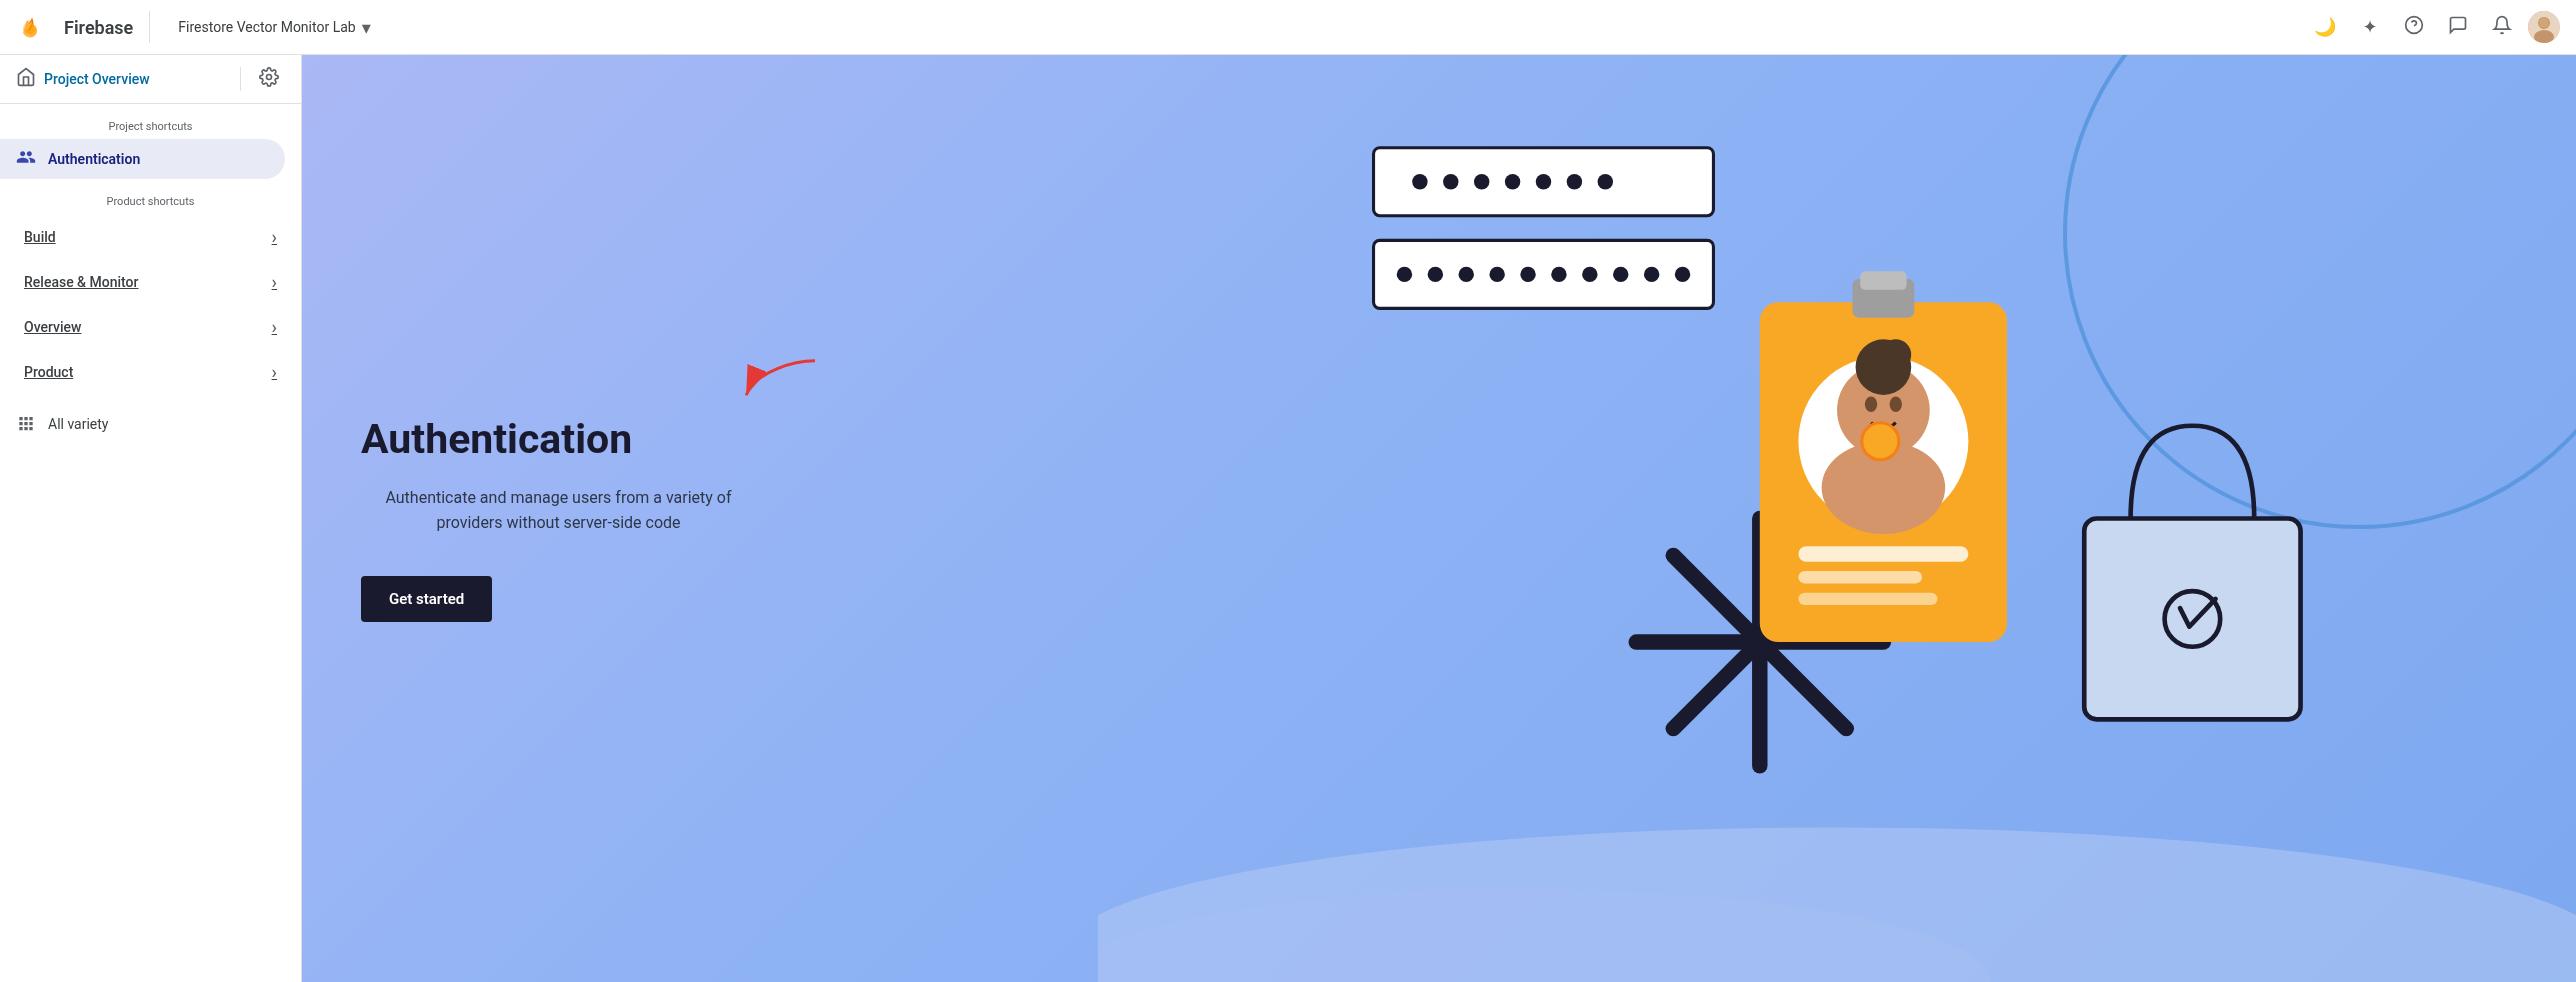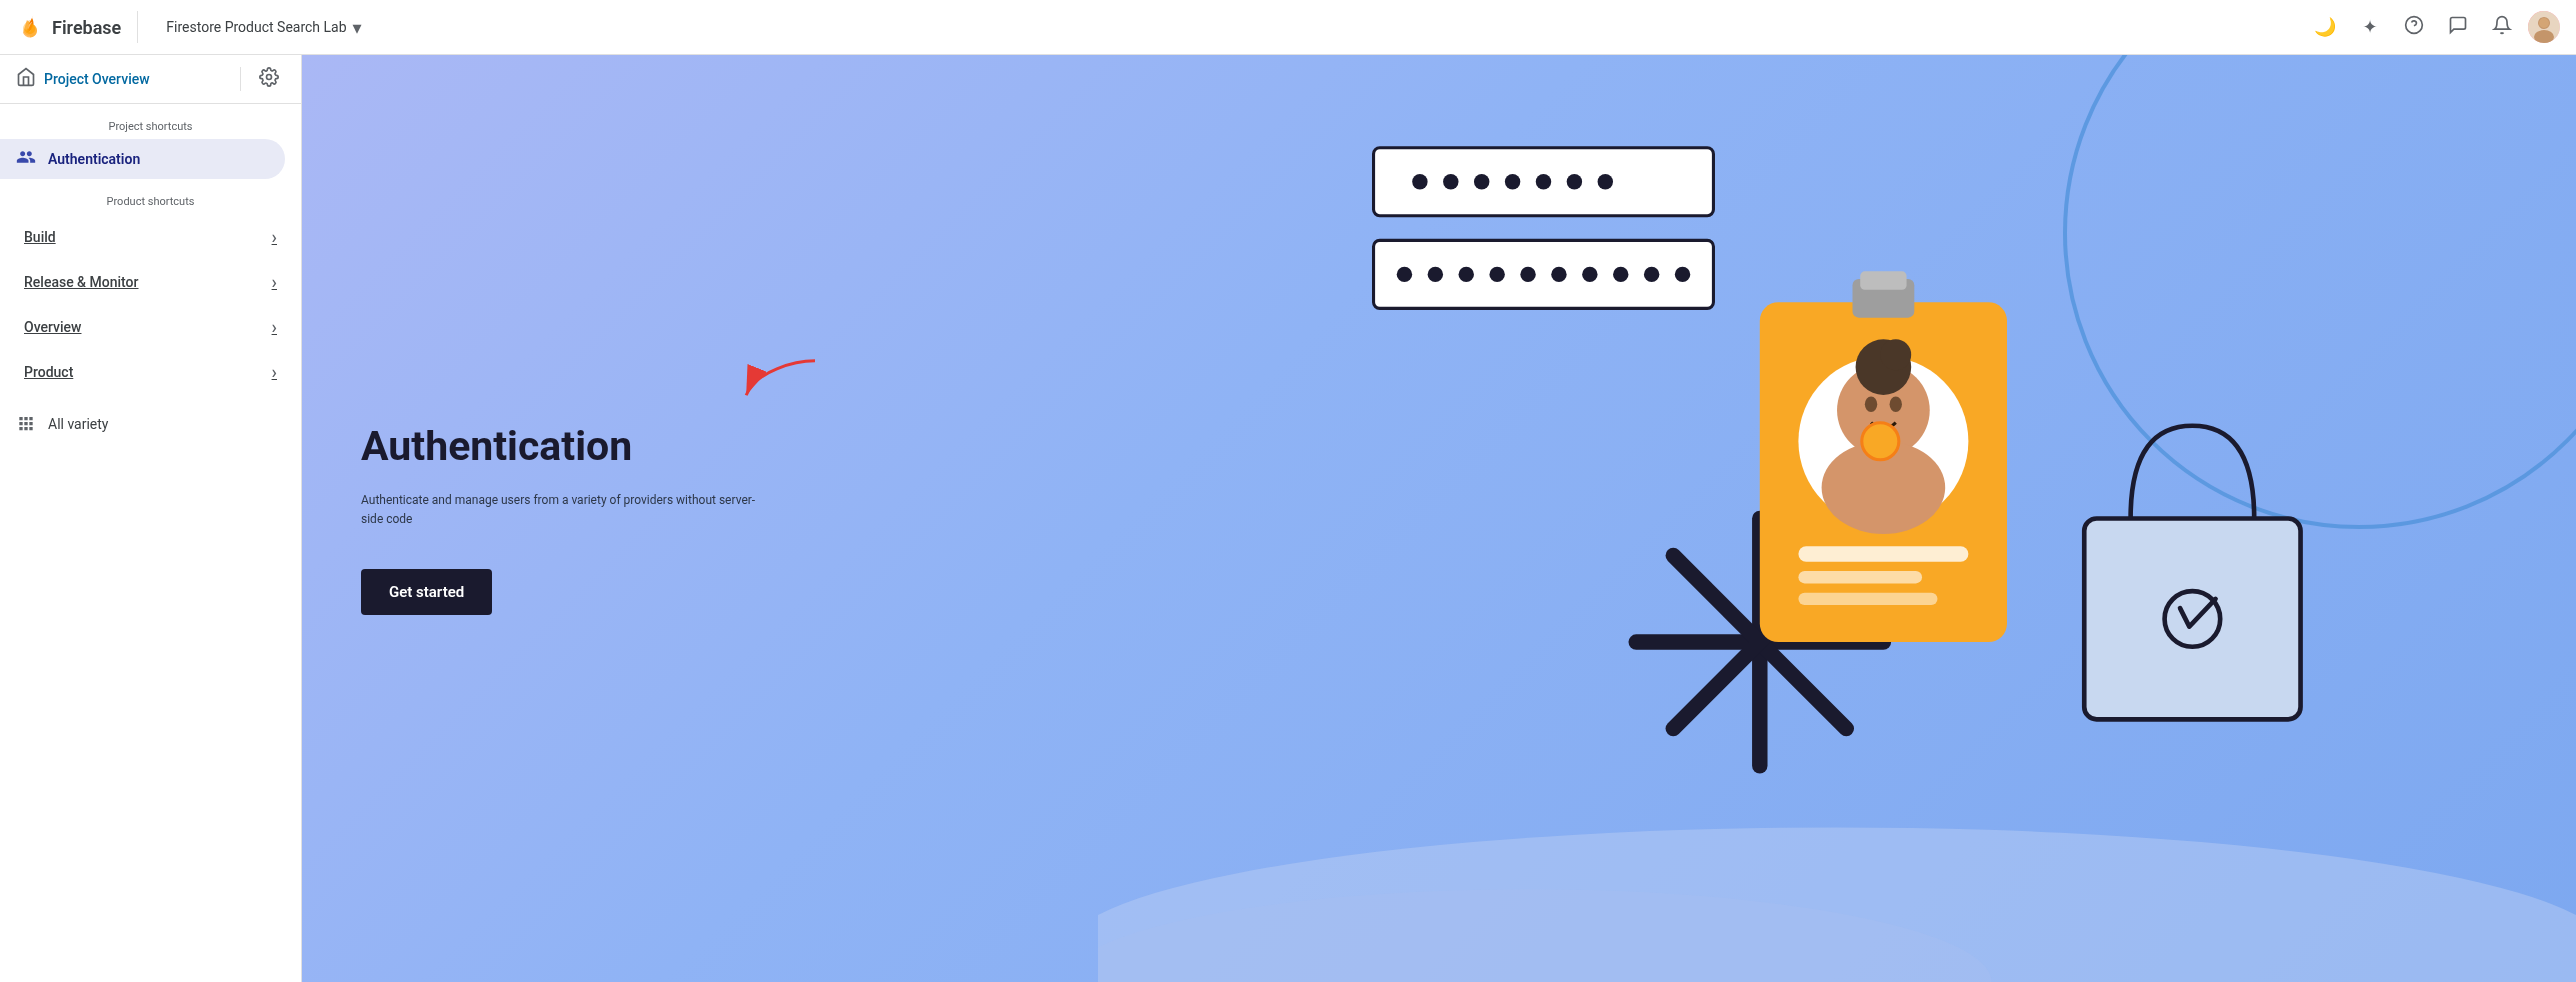--- a/index.html
+++ b/index.html
@@ -6,21 +6,21 @@
     body { font-family: 'Google Sans', Roboto, Arial, sans-serif; display: flex; flex-direction: column; height: 100vh; overflow: hidden; background: #f8f9fa; }
 
     
     .top-nav {
       display: flex; align-items: center; justify-content: space-between;
       background: #fff; border-bottom: 1px solid #e0e0e0;
       padding: 0 16px; height: 55px; z-index: 10;
       position: relative;
     }
     .top-nav-left { display: flex; align-items: center; gap: 12px; }
-    .firebase-logo { display: flex; align-items: center; gap: 8px; font-size: 18px; font-weight: 600; color: #3c4043; text-decoration: none; }
+    .firebase-logo { display: flex; align-items: center; gap: 20px; font-size: 18px; font-weight: 600; color: #3c4043; text-decoration: none; }
     .firebase-flame { width: 28px; height: 28px; }
     .project-selector {
       display: flex; align-items: center; gap: 6px; padding: 6px 12px;
       border: none; background: transparent; cursor: pointer; font-size: 14px; color: #3c4043; font-family: inherit;
     }
     .project-selector-chevron { font-size: 18px; color: #5f6368; }
     .top-nav-right { display: flex; align-items: center; gap: 8px; }
     .nav-icon-btn {
       width: 36px; height: 36px; border-radius: 50%; border: none;
       background: transparent; cursor: pointer; display: flex; align-items: center;
@@ -102,21 +102,21 @@
     .hero-text {
       position: relative; z-index: 2; padding: 59px 59px; max-width: 513px;
     }
 
     .hero-title {
       font-size: 41px; font-weight: 700; color: #1a1a2e; margin-bottom: 20px;
       line-height: 1.2;
     }
 
     .hero-description {
-      font-size: 12px; color: #2d3748; line-height: 1.6; margin-bottom: 40px;
+      font-size: 16px; color: #2d3748; line-height: 1.6; margin-bottom: 40px; text-align: center;
     }
 
     .get-started-btn {
       background: #1a1a2e; color: #fff; border: none; border-radius: 4px;
       padding: 14px 28px; font-size: 15px; font-weight: 600; cursor: pointer;
       font-family: inherit;
     }
 
     
     .arrow-decoration {
@@ -150,21 +150,21 @@
       <svg class="firebase-flame" viewBox="0 0 32 32">
         <path d="M19.6 3L14 13.5l4.2-3.2L12 22.5c4-1.2 8-5.2 8-10.5 0-2.4-.6-4.6-1.8-6.5" fill="#F57C00"></path>
         <path d="M10 18c0 3.3 2.7 6 6 6s6-2.7 6-6c0-2.2-1.2-4.1-3-5.2L16 22l-3-4.5c-.6.7-1 1.6-1 2.5" fill="#FFCA28" opacity="0.8"></path>
         <path d="M12.5 8L8 22.5C9.5 25.8 12.5 28 16 28c4.4 0 8-3.6 8-8 0-3.8-2.7-7-6.4-7.8L12.5 8z" fill="#FF8F00" opacity="0.6"></path>
         <path d="M16 28c4.4 0 8-3.6 8-8 0-3.8-2.7-7-6.4-7.8L14 18l2-10C12 9 8 14 8 18c0 4.4 3.6 8 8 8" fill="#FFA000" opacity="0.4"></path>
       </svg>
       <span>Firebase</span>
     </a>
     <div style="width:1px;height:32px;background:#e0e0e0;margin:0 4px;"></div>
     <button class="project-selector">
-      <span>Firestore Product Search Lab</span>
+      <span>Firestore Vector Monitor Lab</span>
       <span class="project-selector-chevron">▾</span>
     </button>
   </div>
 
   <div class="top-nav-right">
     <button class="nav-icon-btn">
       <span>🌙</span>
     </button>
     <button class="nav-icon-btn">
       <span>✦</span>

